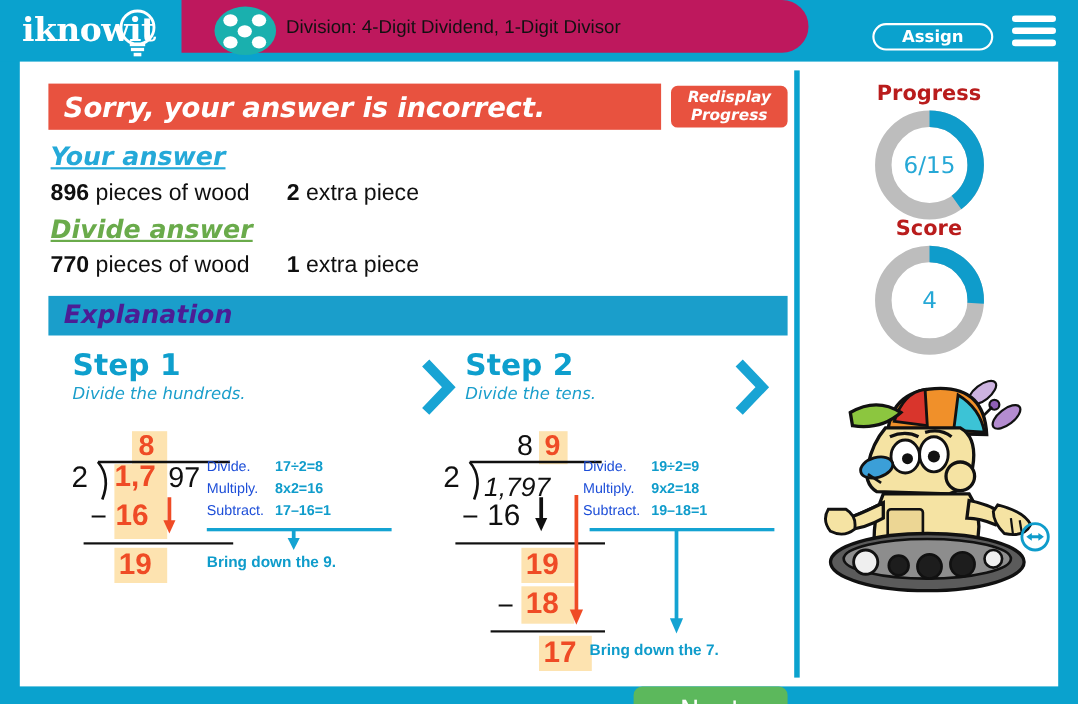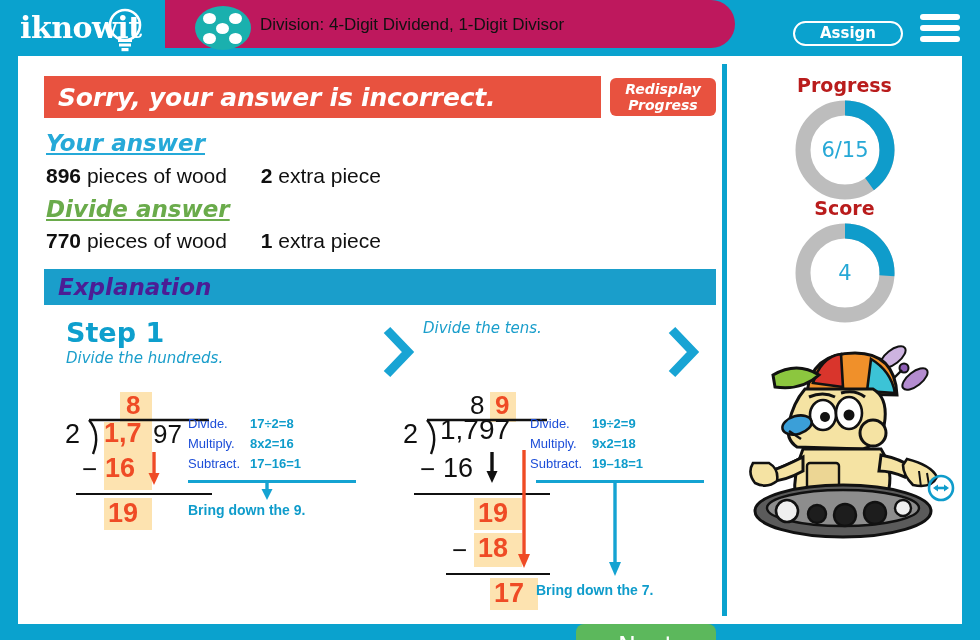--- a/index.html
+++ b/index.html
@@ -280,20 +280,21 @@
 
       <div id="explanation-bar">
         <span class="txt">Explanation</span>
       </div>
 
       <div class="step-head" id="step1-head">
         <div class="step-title">Step 1</div>
         <div class="step-sub">Divide the hundreds.</div>
       </div>
       <div class="step-head" id="step2-head">
+        <div class="step-title">Step 2</div>
         <div class="step-sub">Divide the tens.</div>
       </div>
 
       <svg class="chev" id="chev1" viewBox="0 0 34 52">
         <polyline points="6,4 27,26 6,48" fill="none" stroke="#18a4d4" stroke-width="9" stroke-linejoin="miter"></polyline>
       </svg>
       <svg class="chev" id="chev2" viewBox="0 0 34 52">
         <polyline points="6,4 27,26 6,48" fill="none" stroke="#18a4d4" stroke-width="9" stroke-linejoin="miter"></polyline>
       </svg>
 
@@ -346,21 +347,21 @@
         <div class="hl" style="left:92px; top:186px; width:48px; height:32px;"></div>
 
         <div class="num black" style="left:72px; top:-2px; font-size:26px;">8</div>
         <div class="num orange" style="left:97px; top:-2px; font-size:26px;">9</div>
 
         <div class="num black" style="left:5px; top:27px; font-size:27px;">2</div>
         <svg style="position:absolute; left:27px; top:22px;" width="125" height="42">
           <path d="M2 6 Q14 20 6 40" fill="none" stroke="#101010" stroke-width="2.4"></path>
           <line x1="2" y1="6" x2="122" y2="6" stroke="#101010" stroke-width="2.4"></line>
         </svg>
-        <div class="num black" style="left:42px; top:22px; font-size:28px;">1,797</div>
+        <div class="num black" style="left:42px; top:38px; font-size:24px;font-style:italic;">1,797</div>
 
         <div class="num black" style="left:22px; top:62px; font-size:26px;">−</div>
         <div class="num black" style="left:45px; top:61px; font-size:27px;">16</div>
         <svg style="position:absolute; left:88px; top:58px;" width="18" height="38">
           <line x1="6" y1="2" x2="6" y2="23" stroke="#101010" stroke-width="3.4"></line>
           <polygon points="0.5,21 11.5,21 6,33" fill="#101010"></polygon>
         </svg>
 
         <div class="rule" style="left:16px; top:101px; width:136px; height:2.4px;"></div>
 

